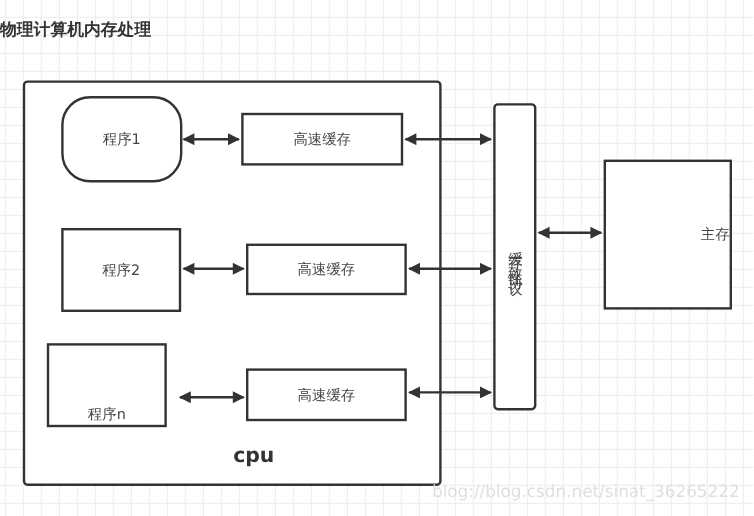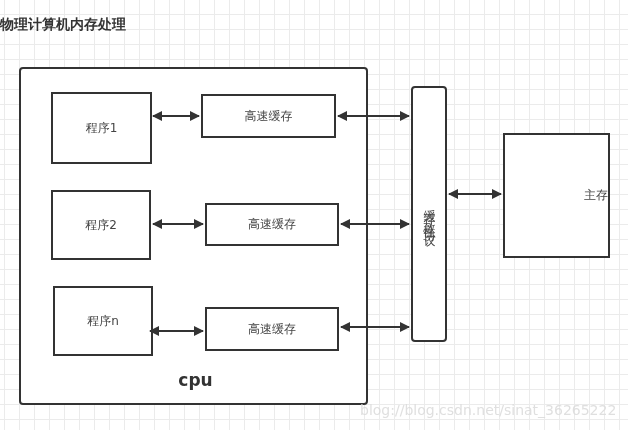--- a/index.html
+++ b/index.html
@@ -22,21 +22,21 @@
     border: 2px solid #333; background: #fff;
     display: flex; align-items: center; justify-content: center;
     font-size: 12px; color: #444;
   }
   .cpu {
     position: absolute; left: 19px; top: 67px; width: 349px; height: 338px;
     box-sizing: border-box; border: 2px solid #333; border-radius: 4px; background: #fff;
   }
   .cpu-label {
     position: absolute; left: 0; right: 0; top: 370px; text-align: center;
-    font-size: 17px; font-weight: bold; color: #333; width: 368px; padding-left: 2px;
+    font-size: 17px; font-weight: bold; color: #333; width: 368px; padding-left: 18px;
   }
   .coherence {
     position: absolute; left: 411px; top: 86px; width: 36px; height: 256px;
     box-sizing: border-box; border: 2px solid #333; border-radius: 4px; background: #fff;
     display: flex; align-items: center; justify-content: center;
   }
   .coherence-text {
     writing-mode: vertical-rl; text-orientation: upright;
     font-size: 12px; color: #444; letter-spacing: 4px;
   }
@@ -48,35 +48,35 @@
   }
 </style>
 </head>
 <body>
 
 <div class="title">物理计算机内存处理</div>
 
 <div class="cpu"></div>
 <div class="cpu-label" style="left:19px;width:349px;">cpu</div>
 
-<div class="box" style="left:51px;top:92px;width:101px;height:72px;">
+<div class="box" style="left:51px;top:80px;width:101px;height:72px;border-radius:24px;">
   <span>程序1</span>
 </div>
 <div class="box" style="left:201px;top:94px;width:135px;height:44px;">
   <span>高速缓存</span>
 </div>
 
 <div class="box" style="left:51px;top:190px;width:100px;height:70px;text-align:right;">
   <span>程序2</span>
 </div>
 <div class="box" style="left:205px;top:203px;width:134px;height:43px;">
   <span>高速缓存</span>
 </div>
 
-<div class="box" style="left:53px;top:286px;width:100px;height:70px;">
+<div class="box" style="left:39px;top:286px;width:100px;height:70px;align-items:flex-end;">
   <span>程序n</span>
 </div>
 <div class="box" style="left:205px;top:307px;width:134px;height:44px;">
   <span>高速缓存</span>
 </div>
 
 <div class="coherence">
   <span class="coherence-text">缓存一致性协议</span>
 </div>
 

